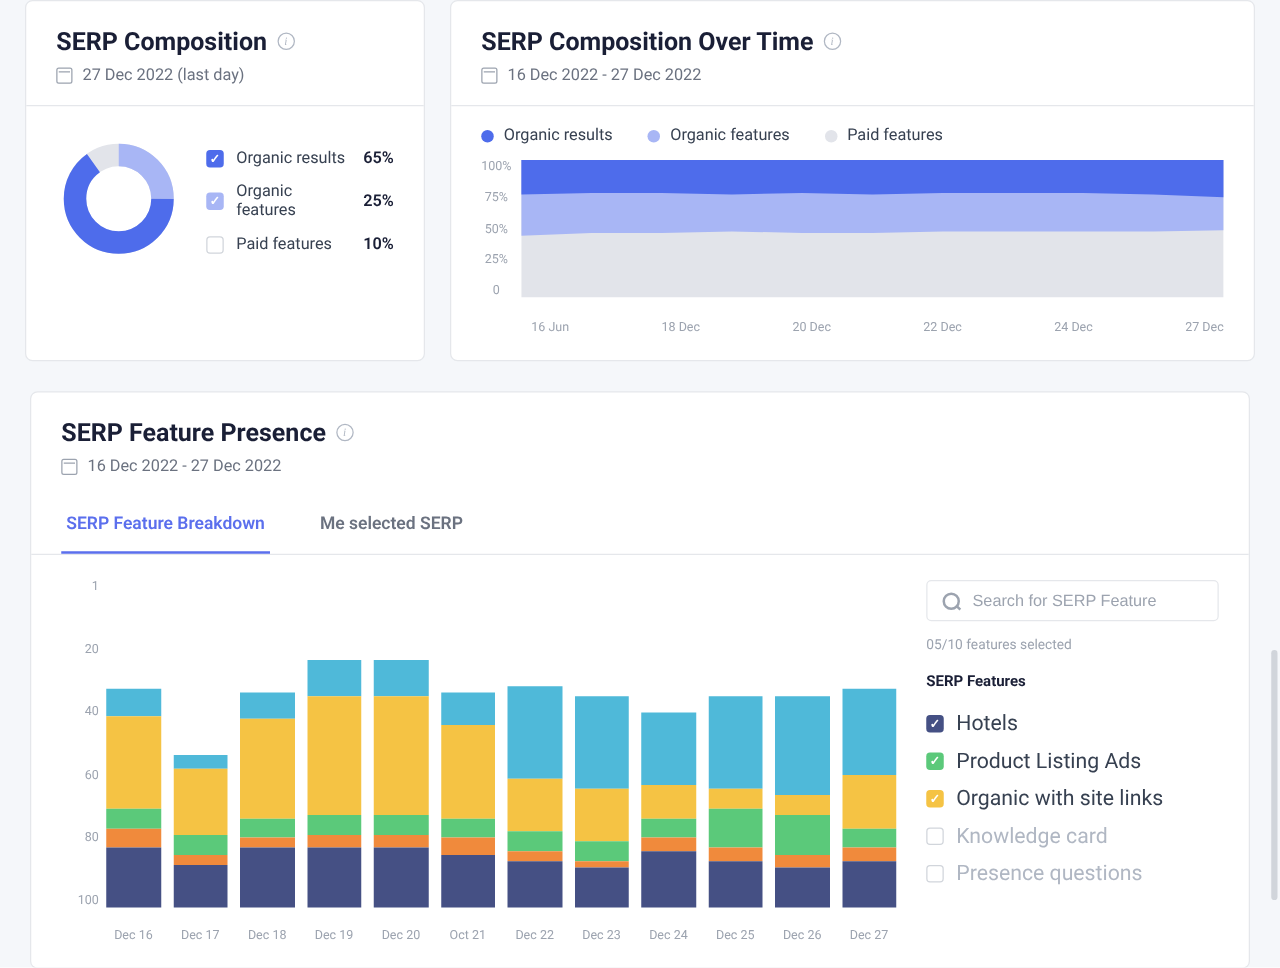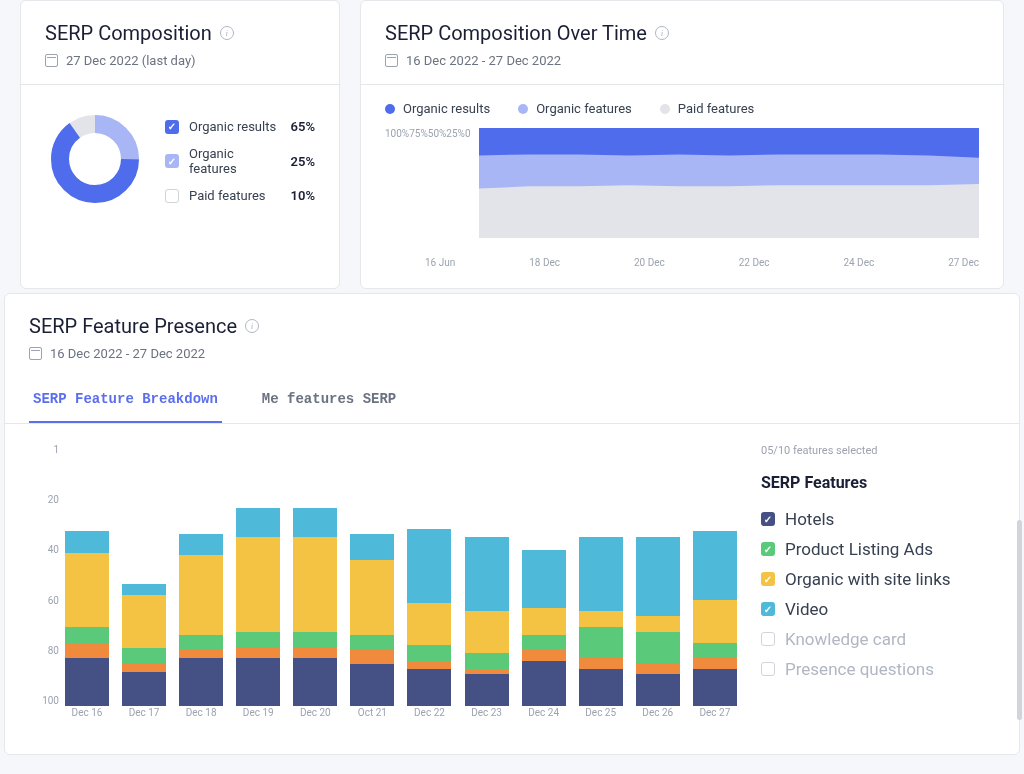--- a/index.html
+++ b/index.html
@@ -1,21 +1,21 @@
 <!DOCTYPE html>
 <html><head>
 <meta charset="utf-8">
 <style>
 * { box-sizing: border-box; margin: 0; padding: 0; }
 body { font-family: -apple-system, BlinkMacSystemFont, "Segoe UI", Roboto, sans-serif; background: #f5f7fa; padding: 0; width: 1024px; height: 774px; overflow: hidden; color: #1A1F36; }
 .top-row { display: flex; gap: 20px; padding: 0 20px; }
 .card { background: #fff; border: 1px solid #e5e7eb; border-radius: 6px; }
 .card-header { padding: 20px 24px 16px; border-bottom: 1px solid #e5e7eb; }
 .card-title-row { display: flex; align-items: center; gap: 8px; }
-.card-title { font-size: 20px; font-weight: 400; color: #1A1F36; }
+.card-title { font-size: 20px; font-weight: 700; color: #1A1F36; }
 .info-icon { width: 14px; height: 14px; border: 1px solid #b0b7c3; border-radius: 50%; display: inline-flex; align-items: center; justify-content: center; font-size: 9px; color: #b0b7c3; font-style: italic; font-family: serif; }
 .date-row { display: flex; align-items: center; gap: 8px; margin-top: 8px; color: #6b7280; font-size: 13px; }
 .cal-icon { width: 13px; height: 13px; border: 1px solid #9ca3af; border-radius: 2px; position: relative; display: inline-block; }
 .cal-icon::before { content: ""; position: absolute; top: 2px; left: 1px; right: 1px; height: 1px; background: #9ca3af; }
 
 
 .comp-card { width: 320px; }
 .comp-body { padding: 24px; display: flex; align-items: center; gap: 20px; }
 .donut { flex-shrink: 0; }
 .donut svg { width: 100px; height: 100px; transform: rotate(-90deg); }
@@ -28,48 +28,48 @@
 .comp-row .label { flex: 1; color: #374151; }
 .comp-row .value { font-weight: 600; color: #1A1F36; }
 
 
 .time-card { flex: 1; }
 .time-body { padding: 16px 24px 20px; }
 .time-legend { display: flex; gap: 28px; margin-bottom: 12px; font-size: 13px; color: #374151; }
 .legend-item { display: flex; align-items: center; gap: 8px; }
 .legend-dot { width: 10px; height: 10px; border-radius: 50%; }
 .area-chart { position: relative; height: 140px; display: flex; }
-.area-yaxis { display: flex; flex-direction: row; justify-content: space-between; font-size: 10px; color: #9ca3af; text-align: left; padding-right: 8px; height: 110px; }
+.area-yaxis { display: flex; flex-direction: column; justify-content: space-between; font-size: 10px; color: #9ca3af; text-align: center; padding-right: 8px; height: 110px; }
 .area-plot { flex: 1; height: 110px; position: relative; background: #fff; }
 .area-plot svg { width: 100%; height: 100%; }
 .area-xaxis { position: absolute; bottom: 0; left: 40px; right: 0; display: flex; justify-content: space-between; font-size: 10px; color: #9ca3af; }
 
 
-.presence-card { margin: 4px; }
-.tabs { display: flex; border-bottom: 1px solid #e5e7eb; padding: 0 24px; font-family: Liberation Mono, monospace; }
+.presence-card { margin: 24px; }
+.tabs { display: flex; border-bottom: 1px solid #e5e7eb; padding: 0 24px; }
 .tab { padding: 14px 4px; margin-right: 36px; font-size: 14px; font-weight: 600; color: #6b7280; cursor: pointer; border-bottom: 2px solid transparent; }
 .tab.active { color: #5B6FED; border-bottom-color: #5B6FED; }
 .presence-body { display: flex; padding: 20px 24px; gap: 24px; }
 .bar-chart-area { flex: 1; position: relative; height: 290px; }
 .bar-yaxis { position: absolute; left: 0; top: 0; bottom: 28px; width: 30px; display: flex; flex-direction: column; justify-content: space-between; font-size: 10px; color: #9ca3af; text-align: right; }
 .bar-plot { position: absolute; left: 36px; right: 0; top: 0; bottom: 28px; display: flex; align-items: flex-end; justify-content: space-between; gap: 10px; }
 .bar-col { flex: 1; display: flex; flex-direction: column-reverse; align-items: stretch; max-width: 44px; }
 .bar-seg { width: 100%; }
-.bar-xaxis { position: absolute; left: 36px; right: 0; bottom: 16px; display: flex; justify-content: space-between; gap: 10px; }
+.bar-xaxis { position: absolute; left: 36px; right: 0; bottom: 0; display: flex; justify-content: space-between; gap: 10px; }
 .bar-xlabel { flex: 1; text-align: center; font-size: 10px; color: #9ca3af; max-width: 44px; }
 
 .side-panel { width: 234px; }
 .search-box { display: flex; align-items: center; border: 1px solid #e5e7eb; border-radius: 4px; padding: 8px 12px; gap: 10px; margin-bottom: 12px; }
 .search-box input { border: none; outline: none; font-size: 13px; flex: 1; color: #374151; }
 .search-box input::placeholder { color: #9ca3af; }
 .mg-icon { width: 14px; height: 14px; position: relative; }
 .mg-icon::before { content: ""; position: absolute; width: 10px; height: 10px; border: 2px solid #9ca3af; border-radius: 50%; }
 .mg-icon::after { content: ""; position: absolute; width: 5px; height: 2px; background: #9ca3af; top: 11px; left: 10px; transform: rotate(45deg); }
 .sel-count { font-size: 11px; color: #9ca3af; margin-bottom: 16px; }
-.features-title { font-size: 16px; font-weight: 700; color: #1A1F36; margin-bottom: 12px; }
+.features-title { font-size: 12px; font-weight: 700; color: #1A1F36; margin-bottom: 12px; }
 .feat-row { display: flex; align-items: center; gap: 10px; font-size: 17px; color: #374151; padding: 5px 0; }
 .feat-row.disabled { color: #b0b7c3; }
 .scroll-indicator { position: absolute; right: 2px; top: 520px; width: 5px; height: 200px; background: #d1d5db; border-radius: 3px; }
 </style>
 </head>
 <body>
 
 <div class="top-row">
 
   <div class="card comp-card">
@@ -171,21 +171,21 @@
       <span class="card-title">SERP Feature Presence</span>
       <span class="info-icon">i</span>
     </div>
     <div class="date-row">
       <span class="cal-icon"></span>
       <span>16 Dec 2022 - 27 Dec 2022</span>
     </div>
   </div>
   <div class="tabs" id="presence-tabs">
       <div class="tab active">SERP Feature Breakdown</div>
-      <div class="tab">Me features SERP</div>
+      <div class="tab">Me selected SERP</div>
     </div>
   <div class="presence-body">
     <div class="bar-chart-area">
       <div class="bar-yaxis" id="bar-yaxis">
           <span>1</span>
           <span>20</span>
           <span>40</span>
           <span>60</span>
           <span>80</span>
           <span>100</span>
@@ -285,39 +285,39 @@
           <span class="bar-xlabel">Oct 21</span>
           <span class="bar-xlabel">Dec 22</span>
           <span class="bar-xlabel">Dec 23</span>
           <span class="bar-xlabel">Dec 24</span>
           <span class="bar-xlabel">Dec 25</span>
           <span class="bar-xlabel">Dec 26</span>
           <span class="bar-xlabel">Dec 27</span>
         </div>
     </div>
     <div class="side-panel">
+      <div class="search-box">
+        <span class="mg-icon"></span>
+        <input type="text" placeholder="Search for SERP Feature" style="">
+      </div>
       <div class="sel-count">05/10 features selected</div>
       <div class="features-title">SERP Features</div>
       <div id="features-list">
           <div class="feat-row">
             <span class="checkbox checked" style="background: rgb(69, 80, 132);"></span>
             <span>Hotels</span>
           </div>
           <div class="feat-row">
             <span class="checkbox checked" style="background: rgb(91, 201, 122);"></span>
             <span>Product Listing Ads</span>
           </div>
           <div class="feat-row">
             <span class="checkbox checked" style="background: rgb(245, 195, 68);"></span>
             <span>Organic with site links</span>
           </div>
-          <div class="feat-row">
-            <span class="checkbox checked" style="background: rgb(79, 185, 217);"></span>
-            <span>Video</span>
-          </div>
           <div class="feat-row disabled">
             <span class="checkbox unchecked"></span>
             <span>Knowledge card</span>
           </div>
           <div class="feat-row disabled">
             <span class="checkbox unchecked"></span>
             <span>Presence questions</span>
           </div>
         </div>
     </div>

